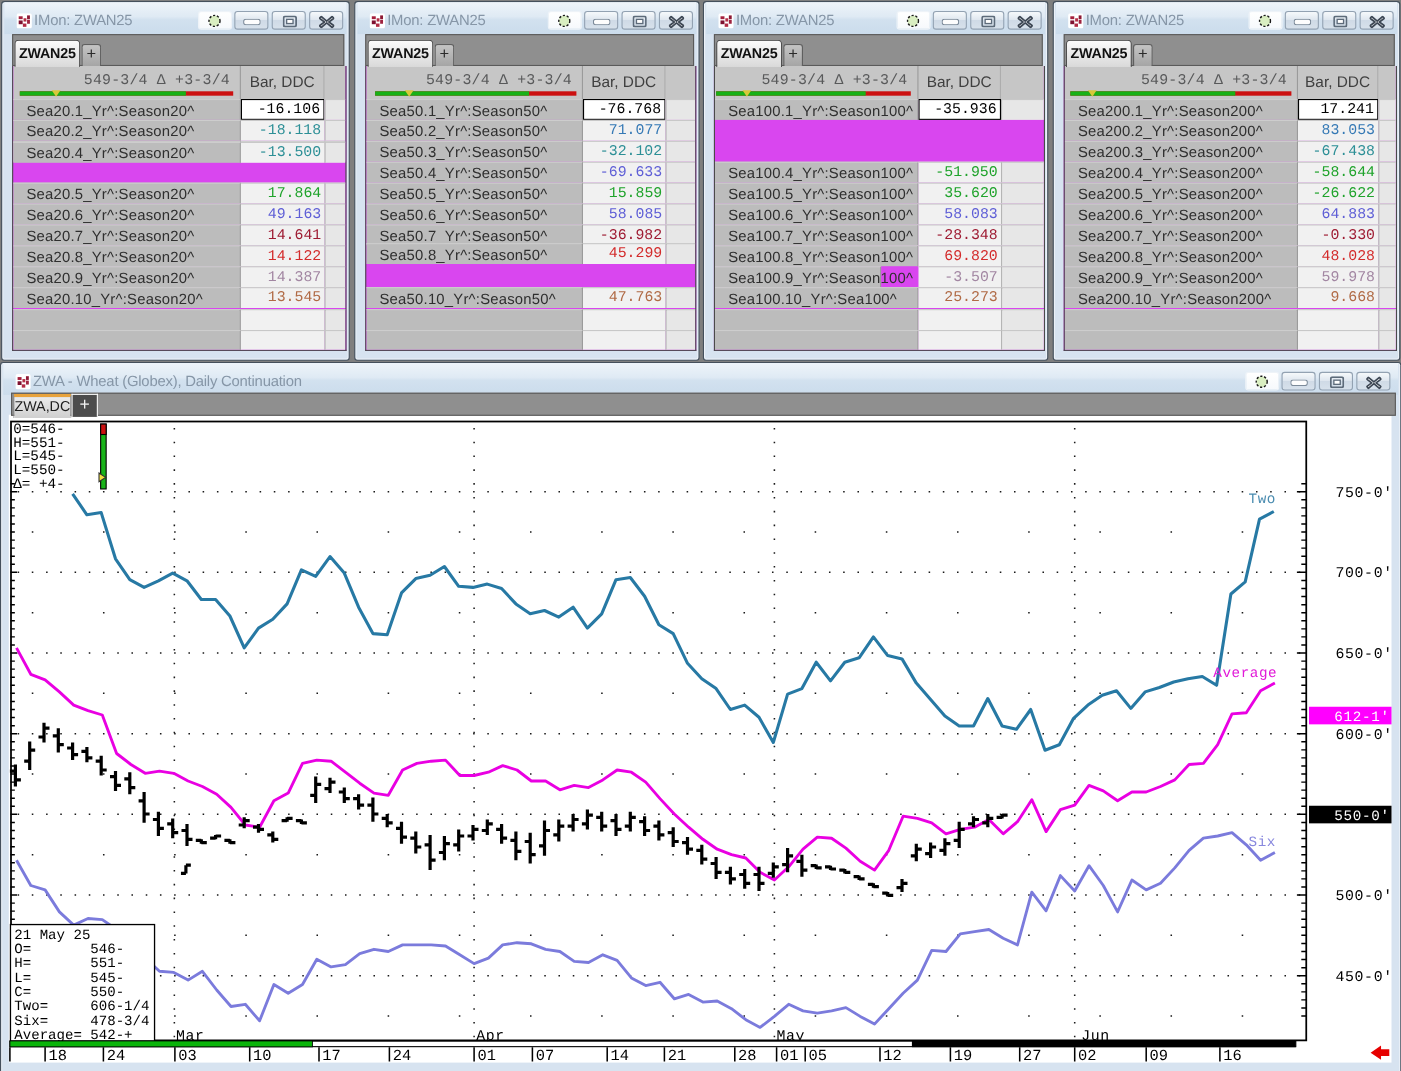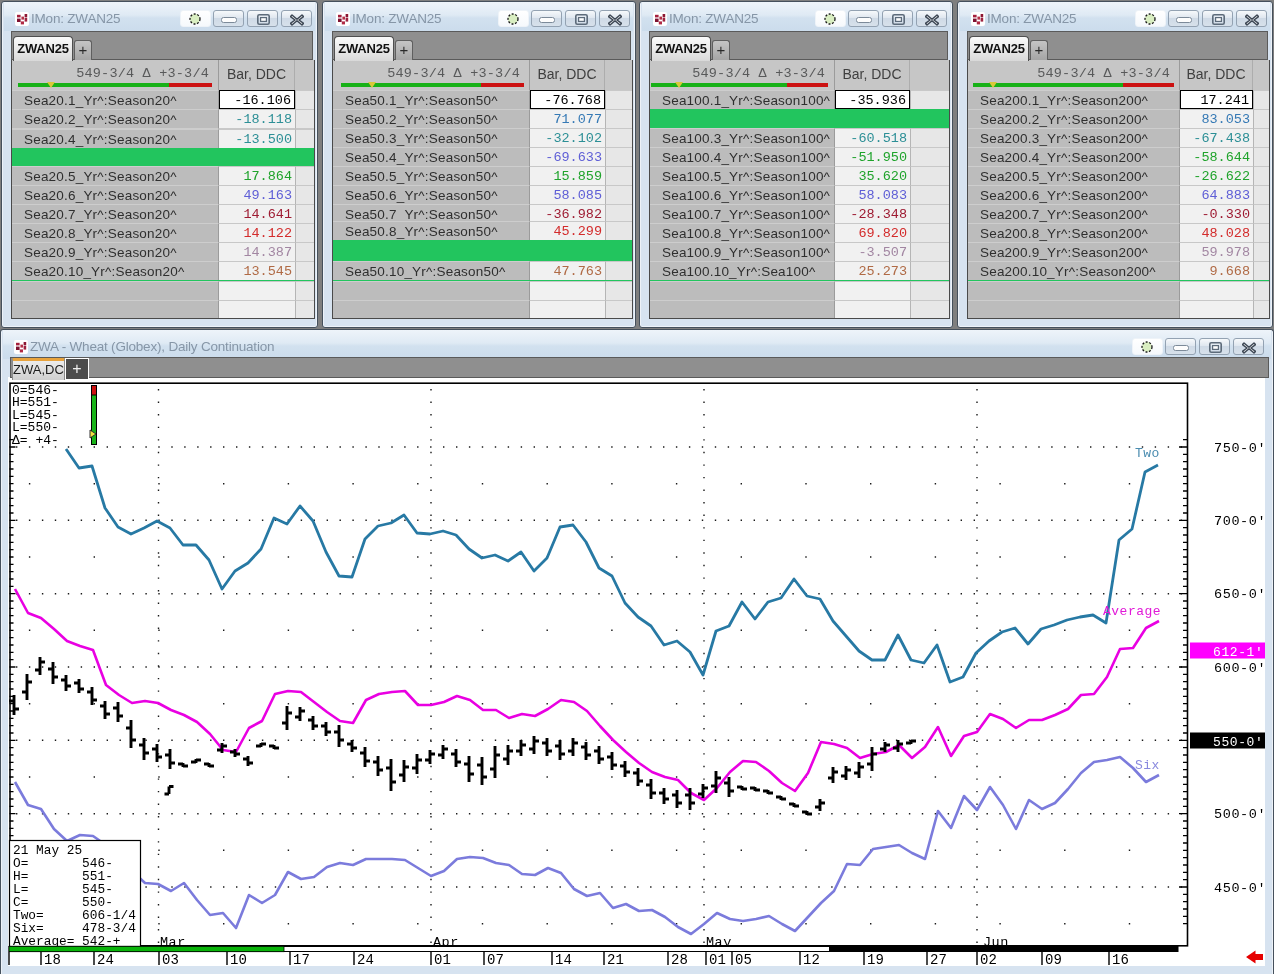--- a/index.html
+++ b/index.html
@@ -13,21 +13,21 @@
 .tab1{position:absolute;left:1px;top:4px;width:60px;height:25px;background:linear-gradient(#fbfbfb,#d9d9d9);
  border:1.4px solid #4f4f4f;border-bottom:none;border-radius:4px 4px 0 0;z-index:2;}
 .tab1 span{display:block;text-align:center;margin-top:4px;font-size:13px;font-weight:bold;color:#111;letter-spacing:-0.2px;}
 .tabp{position:absolute;left:62px;top:8px;width:18px;height:20px;background:linear-gradient(#c4c4c4,#a5a5a5);
  border:1.2px solid #5f5f5f;border-bottom:none;border-radius:3px 3px 0 0;color:#2a2a2a;font-size:15px;text-align:center;line-height:17px;}
 .tab2{position:absolute;left:1px;top:0px;width:53px;height:22px;background:linear-gradient(#ececec,#cfcfcf);
  border:1px solid #8a8a8a;border-top:3px solid #e8a33d;border-bottom:none;border-radius:2px 2px 0 0;z-index:2;}
 .tab2 span{display:block;text-align:center;margin-top:1px;font-size:13px;color:#1d1d1d;}
 .tabp2{position:absolute;left:54px;top:0px;width:24px;height:21px;background:#4c4c4c;border:1px solid #fff;border-bottom:none;
  color:#f0f0f0;font-size:16px;text-align:center;line-height:19px;}
-.tcontent{position:absolute;top:58px;bottom:8px;border:1px solid #4a4a4a;border-top:none;background:#22c55e;overflow:hidden;}
+.tcontent{position:absolute;top:58px;bottom:8px;border:1px solid #4a4a4a;border-top:none;background:#d946ef;overflow:hidden;}
 .thead{position:absolute;left:0;right:0;top:0;background:#c6c6c6;}
 .hlab{position:absolute;left:0;top:0;bottom:0;text-align:right;padding:5.5px 9px 0 0;
  font-family:"Liberation Mono",monospace;font-size:13.5px;letter-spacing:0.2px;color:#58595a;border-right:1px solid #9b9b9b;}
 .hval{position:absolute;top:0;bottom:0;text-align:center;padding-top:5.5px;font-size:14px;color:#3f3f3f;border-right:1px solid #adadad;}
 .hbar{position:absolute;top:23px;height:4.4px;background:#cc1111;}
 .hbarg{position:absolute;left:0;top:0;bottom:0;background:#17b117;}
 .hmark{position:absolute;top:21.5px;width:0;height:0;border-left:4.5px solid transparent;border-right:4.5px solid transparent;border-top:6px solid #d8c83a;}
 .trow{position:absolute;left:0;right:0;height:19.05px;}
 .rlab{position:absolute;left:0;top:0;bottom:0;background:#bcbcbc;border-top:1px solid #cdcdcd;border-right:1px solid #9b9b9b;
  font-size:13.5px;color:#2f2f2f;padding:2px 0 0 12px;white-space:nowrap;letter-spacing:0.2px;}
@@ -276,25 +276,20 @@
           <div class="hbarg" style="width:135.5px"></div>
         </div>
 <div class="hmark" style="left:24.5px"></div>
 <div class="hval" style="left:185px;width:75px">Bar, DDC</div>
 </div>
 <div class="trow" style="top:30.00px">
 <div class="rlab" style="width:185px">Sea100.1_Yr^:Season100^</div>
 <div class="rval rsel" style="left:185px;width:75px;color:#000000">-35.936</div>
 <div class="rfil" style="left:260px;right:0"></div>
 </div>
-<div class="trow" style="top:68.10px">
-<div class="rlab" style="width:185px">Sea100.3_Yr^:Season100^</div>
-<div class="rval " style="left:185px;width:75px;color:#2c8f96">-60.518</div>
-<div class="rfil" style="left:260px;right:0"></div>
-</div>
 <div class="trow" style="top:87.15px">
 <div class="rlab" style="width:185px">Sea100.4_Yr^:Season100^</div>
 <div class="rval " style="left:185px;width:75px;color:#1fa32b">-51.950</div>
 <div class="rfil" style="left:260px;right:0"></div>
 </div>
 <div class="trow" style="top:106.20px">
 <div class="rlab" style="width:185px">Sea100.5_Yr^:Season100^</div>
 <div class="rval " style="left:185px;width:75px;color:#1fa32b">35.620</div>
 <div class="rfil" style="left:260px;right:0"></div>
 </div>
@@ -307,21 +302,21 @@
 <div class="rlab" style="width:185px">Sea100.7_Yr^:Season100^</div>
 <div class="rval " style="left:185px;width:75px;color:#9e1b32">-28.348</div>
 <div class="rfil" style="left:260px;right:0"></div>
 </div>
 <div class="trow" style="top:163.35px">
 <div class="rlab" style="width:185px">Sea100.8_Yr^:Season100^</div>
 <div class="rval " style="left:185px;width:75px;color:#d32b2b">69.820</div>
 <div class="rfil" style="left:260px;right:0"></div>
 </div>
 <div class="trow" style="top:182.40px">
-<div class="rlab" style="width:185px">Sea100.9_Yr^:Season100^</div>
+<div class="rlab" style="width:151px">Sea100.9_Yr^:Season100^</div>
 <div class="rval " style="left:185px;width:75px;color:#a286a2">-3.507</div>
 <div class="rfil" style="left:260px;right:0"></div>
 </div>
 <div class="trow" style="top:201.45px">
 <div class="rlab" style="width:185px">Sea100.10_Yr^:Sea100^</div>
 <div class="rval " style="left:185px;width:75px;color:#b06a45">25.273</div>
 <div class="rfil" style="left:260px;right:0"></div>
 </div>
 <div class="trow" style="top:220.50px">
 <div class="rlab" style="width:185px"></div>

